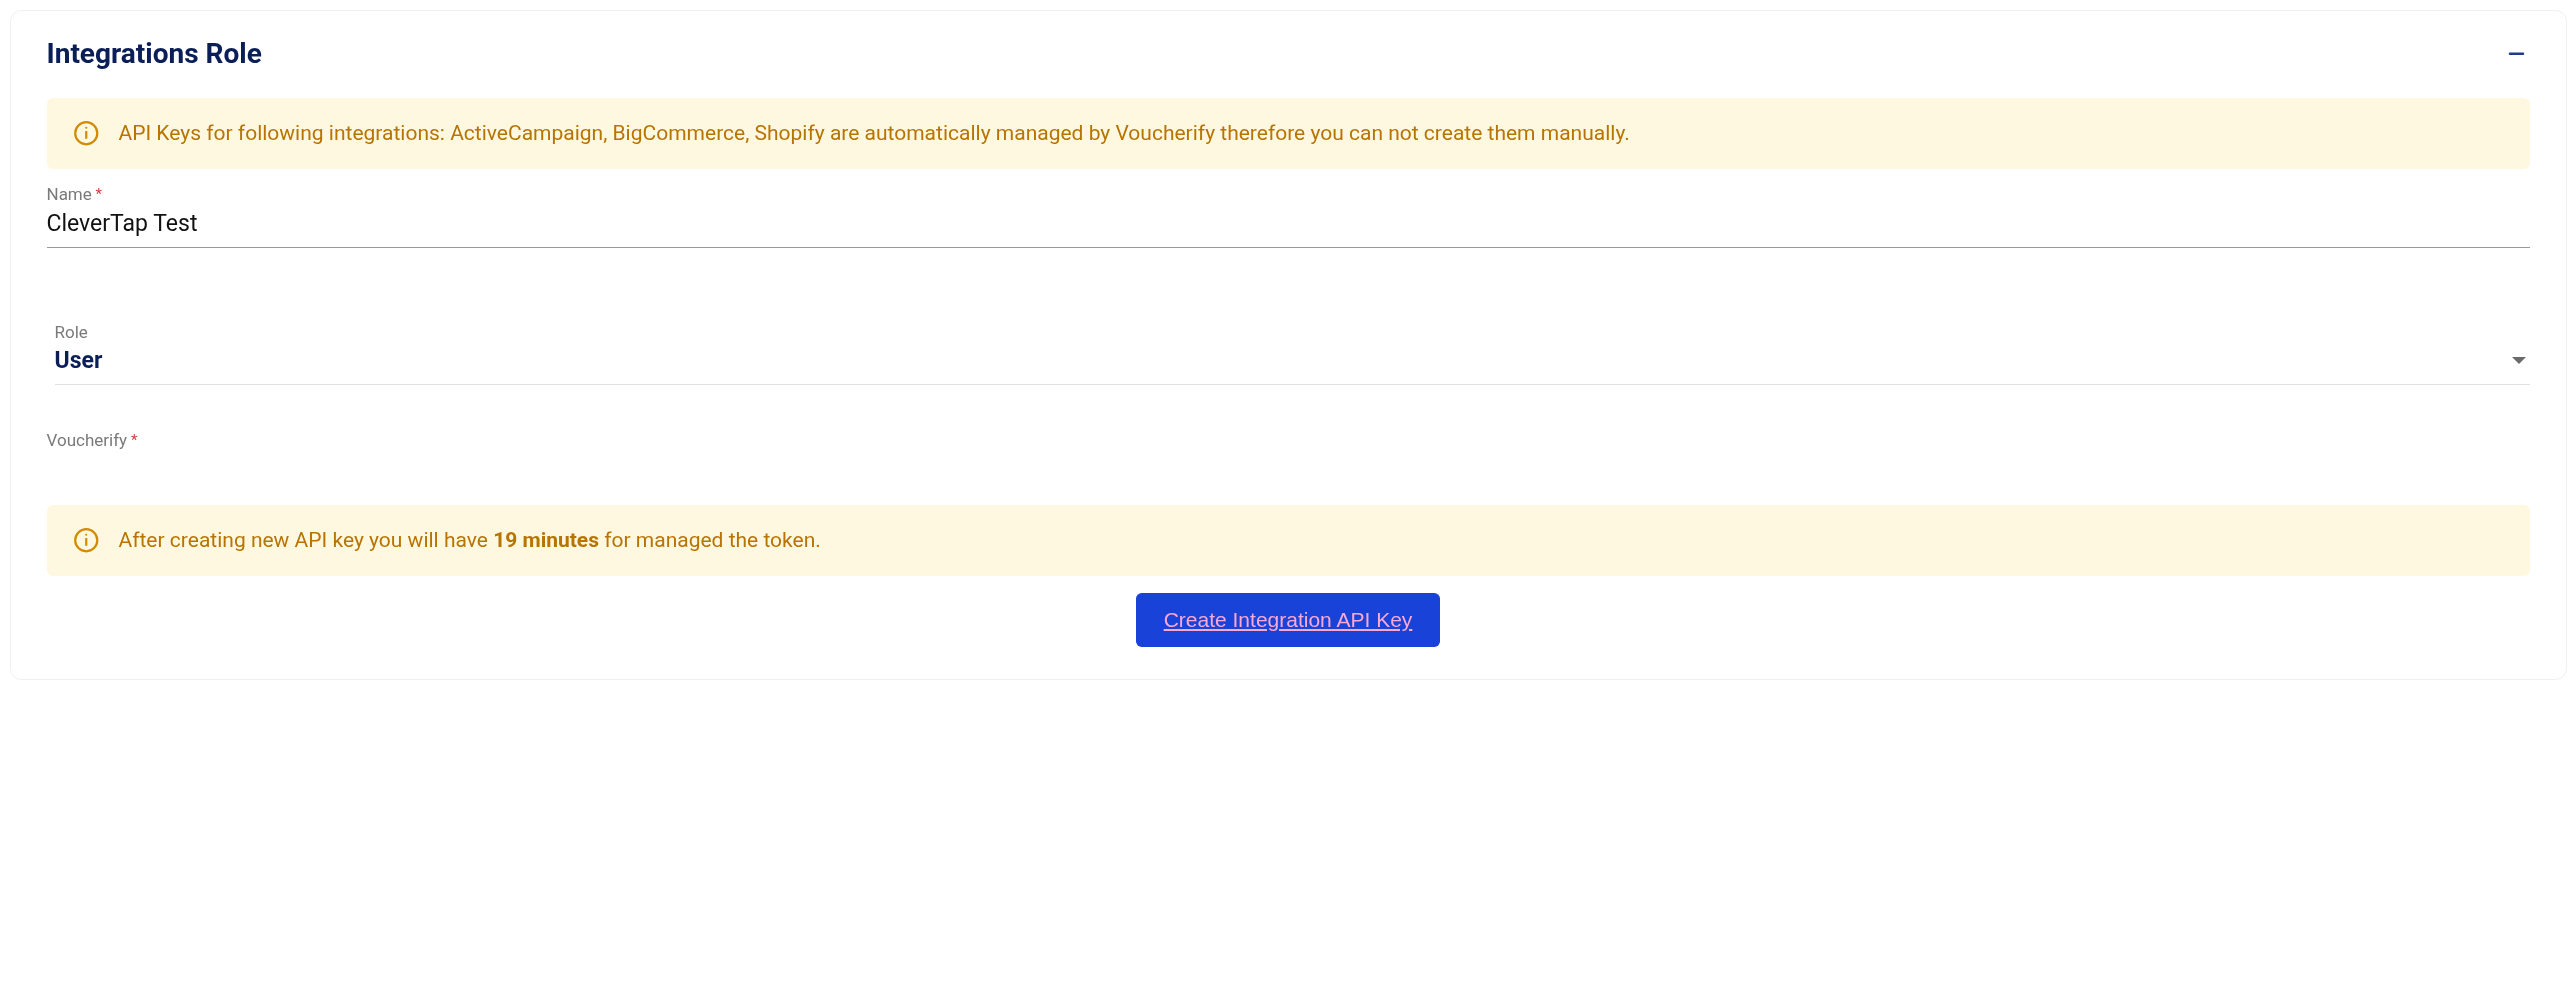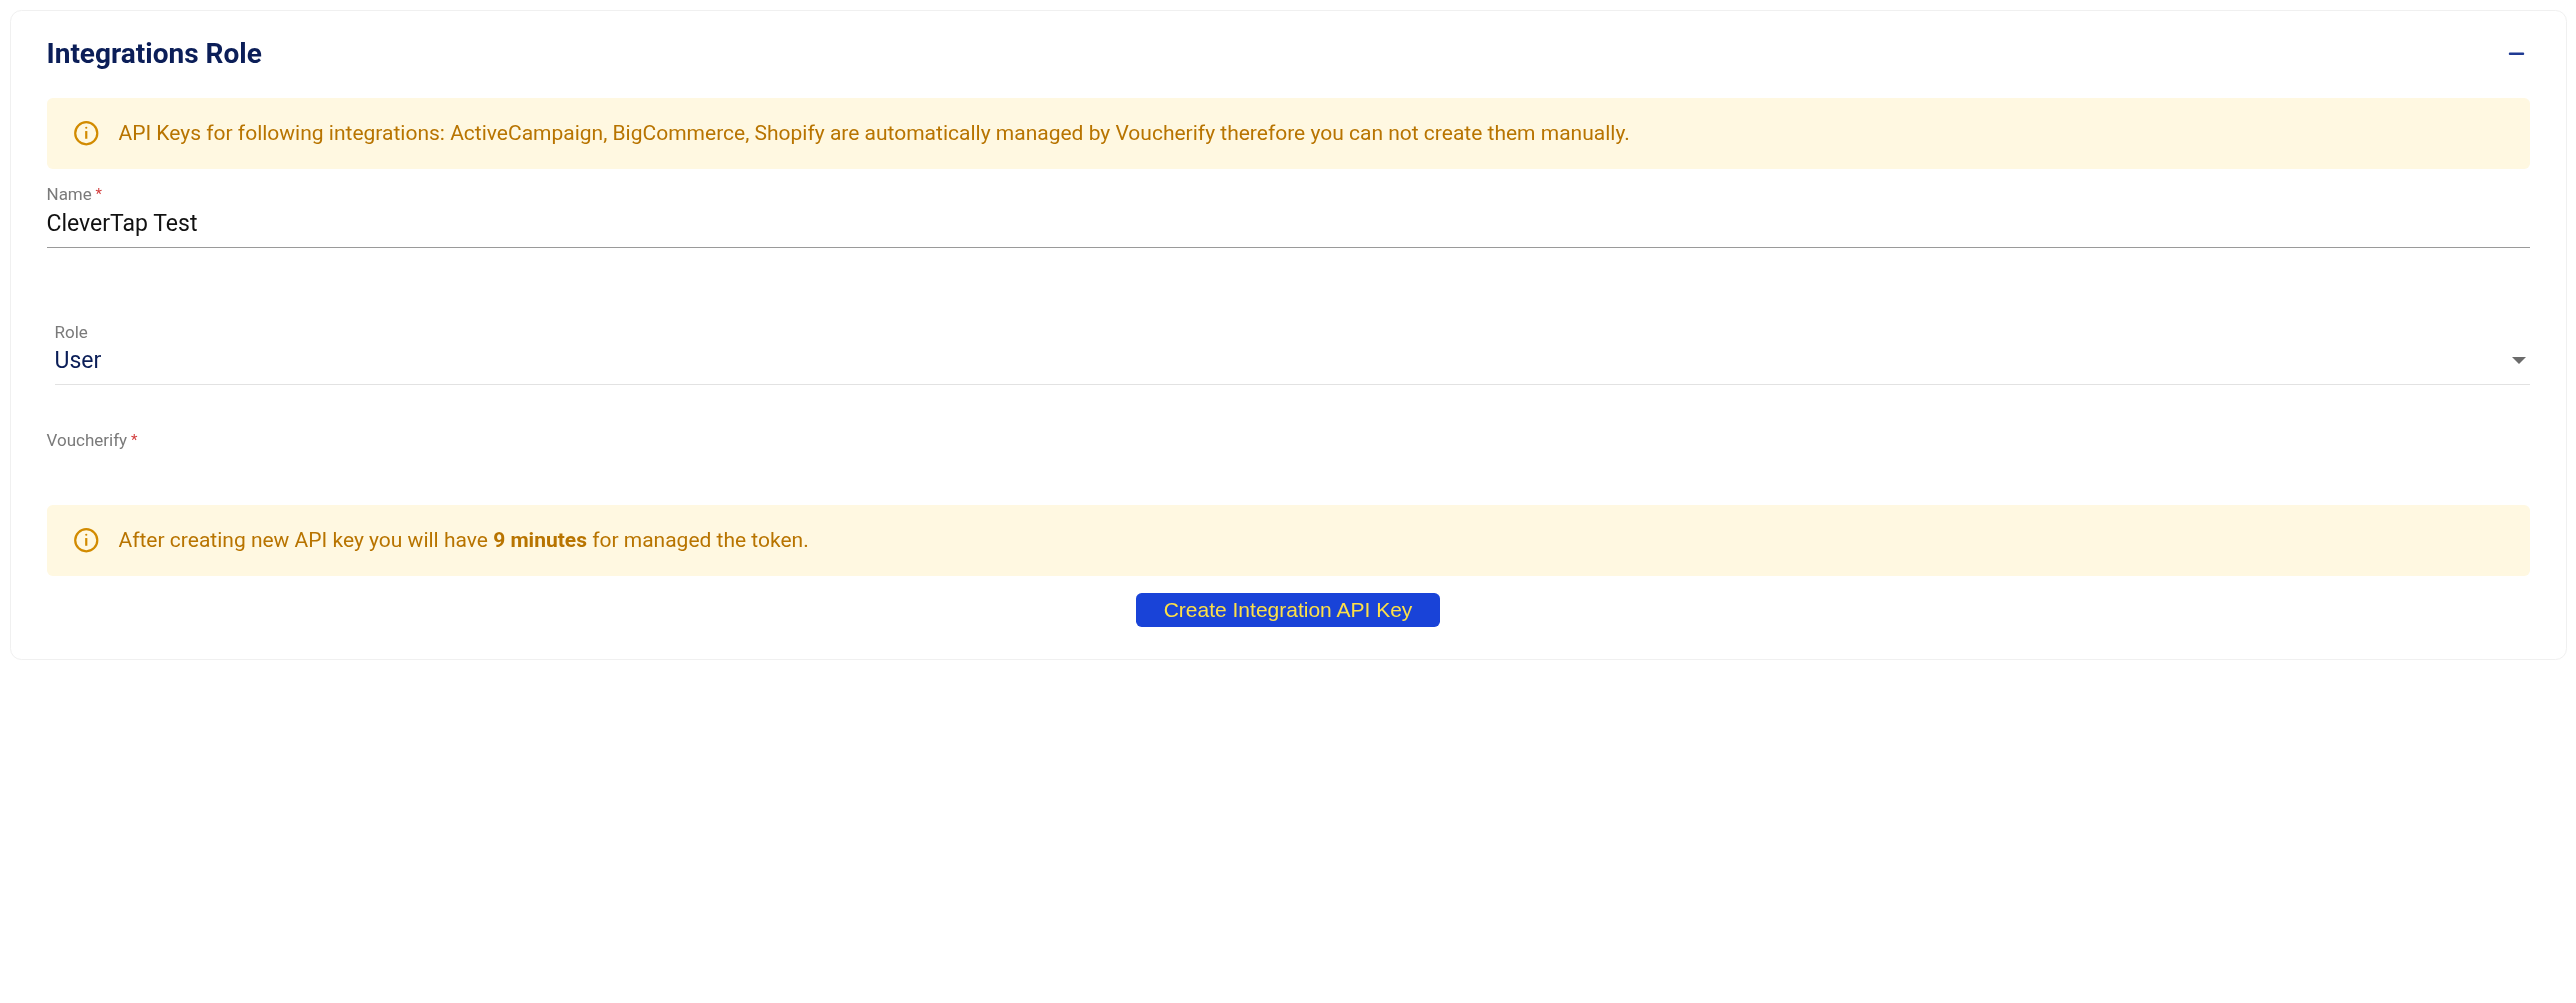--- a/index.html
+++ b/index.html
@@ -87,45 +87,47 @@
     display: flex;
     align-items: center;
     justify-content: space-between;
     border-bottom: 0.9px solid #e2e2e2;
     padding: 3.8px 0 9.5px 0;
     cursor: pointer;
   }
   .select-value {
     font-size: 23px;
     color: #0b1e58;
+    font-weight: bold;
   }
   .caret {
     width: 0;
     height: 0;
     border-left: 7.6px solid transparent;
     border-right: 7.6px solid transparent;
     border-top: 7.6px solid #6b6b6b;
     margin-right: 3.8px;
   }
   .alert2 { margin-top: 55px; }
   .bold { font-weight: 700; }
   .btn-row {
     display: flex;
     justify-content: center;
     margin-top: 17px;
   }
   .primary-btn {
     background: #1943d8;
-    color: #fde047;
+    color: #f9a8d4;
     border: none;
     border-radius: 5.7px;
     font-size: 21px;
     font-weight: 500;
-    padding: 5px 28px;
+    padding: 15px 28px;
     cursor: pointer;
+    text-decoration: underline;
   }
   .gap-role { margin-top: 74px; margin-left: 8px; }
   .gap-integration { margin-top: 45px; }
 </style>
 </head>
 <body>
 
 <div class="card">
 
   <div class="card-header">
@@ -173,21 +175,21 @@
 
   <div class="alert alert2">
     <div class="alert-icon">
       <svg width="26.5" height="26.5" viewBox="0 0 24 24" fill="none" stroke="#d28b00" stroke-width="2">
         <circle cx="12" cy="12" r="10"></circle>
         <line x1="12" y1="10" x2="12" y2="17"></line>
         <circle cx="12" cy="7" r="1" fill="#d28b00" stroke="none"></circle>
       </svg>
     </div>
     <div class="alert-text">
-      <span>After creating new API key you will have </span><span class="bold">9 minutes</span><span> for managed the token.</span>
+      <span>After creating new API key you will have </span><span class="bold">19 minutes</span><span> for managed the token.</span>
     </div>
   </div>
 
   <div class="btn-row">
     <button class="primary-btn">Create Integration API Key</button>
   </div>
 
 </div>
 
 

